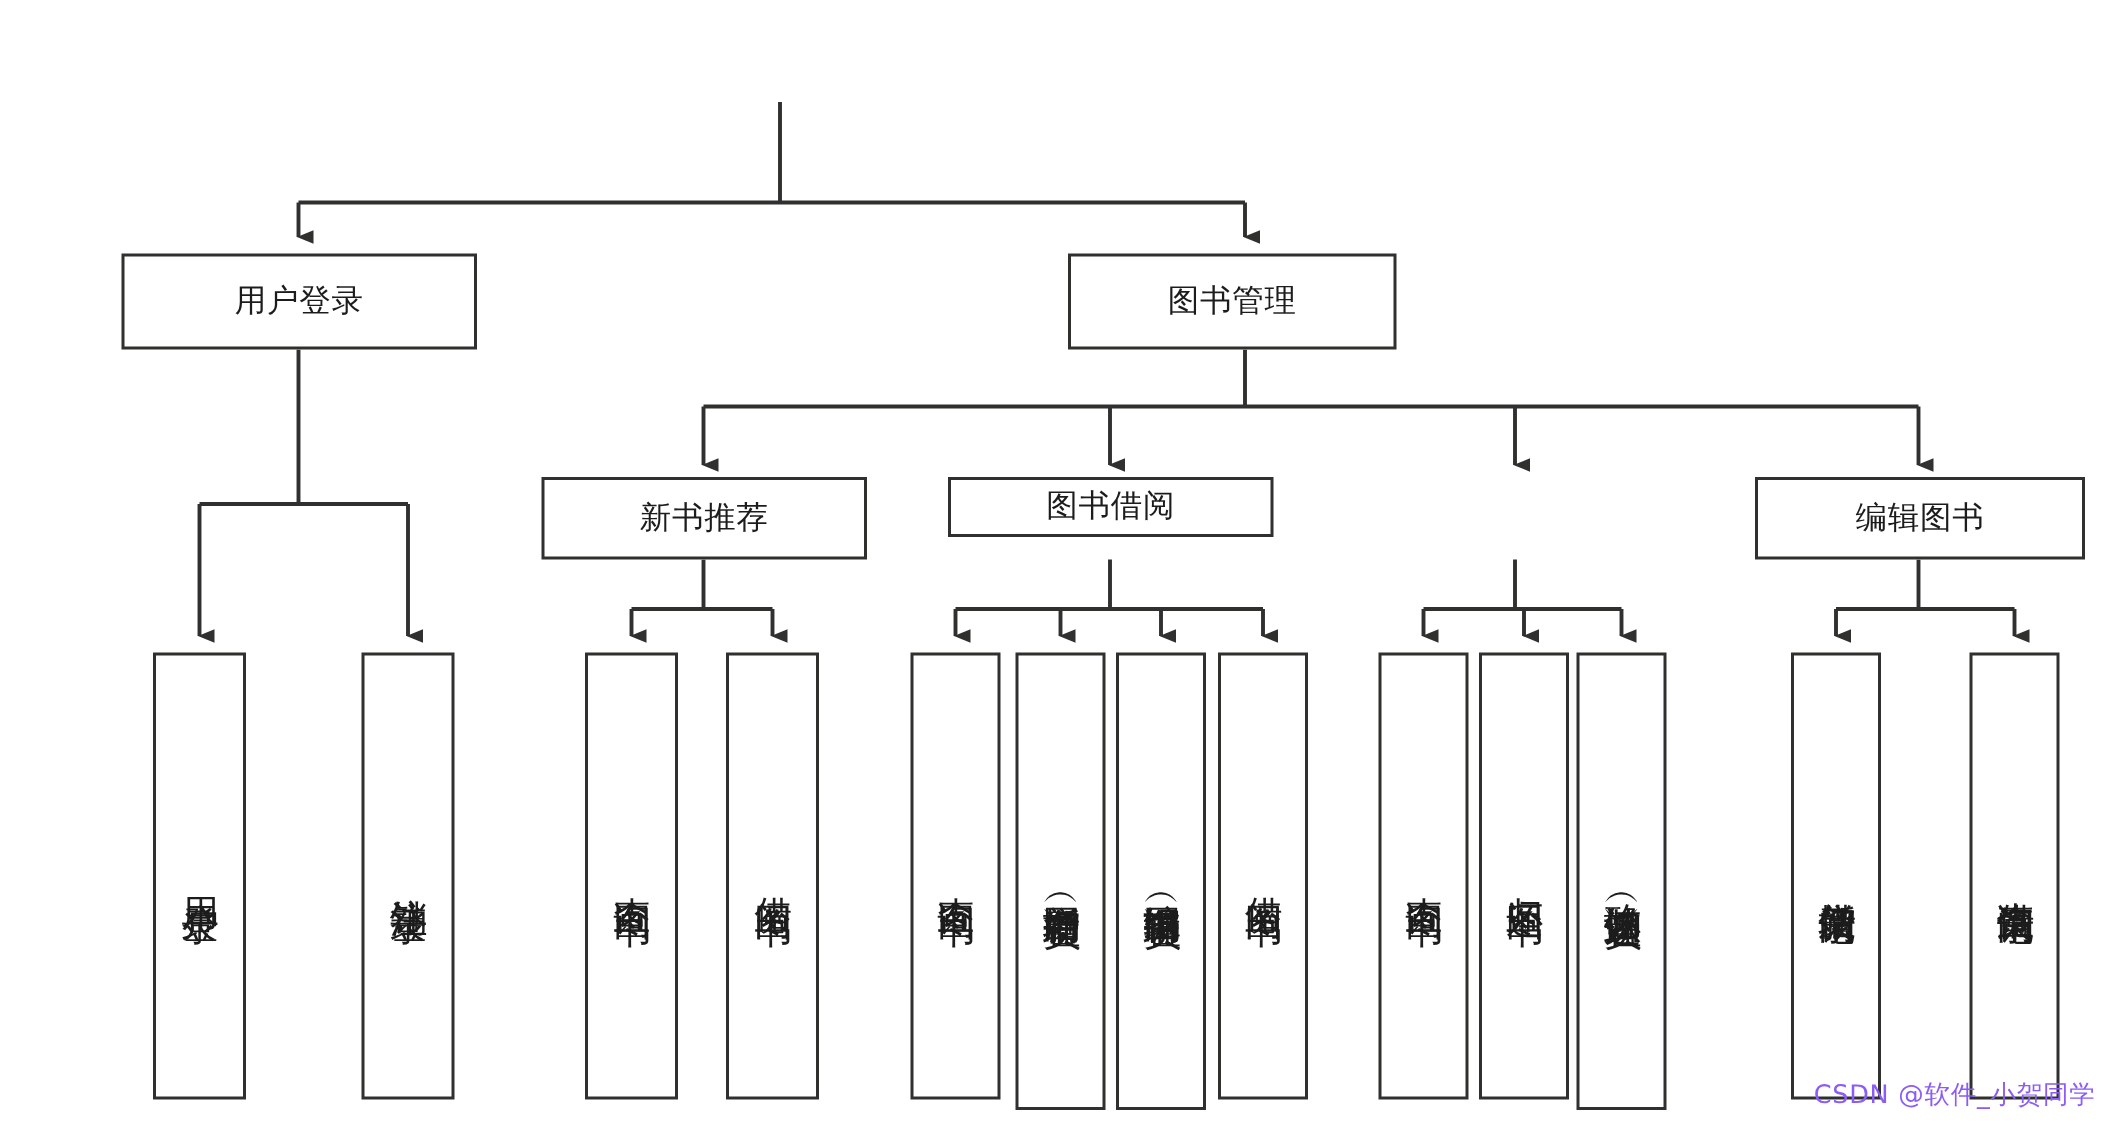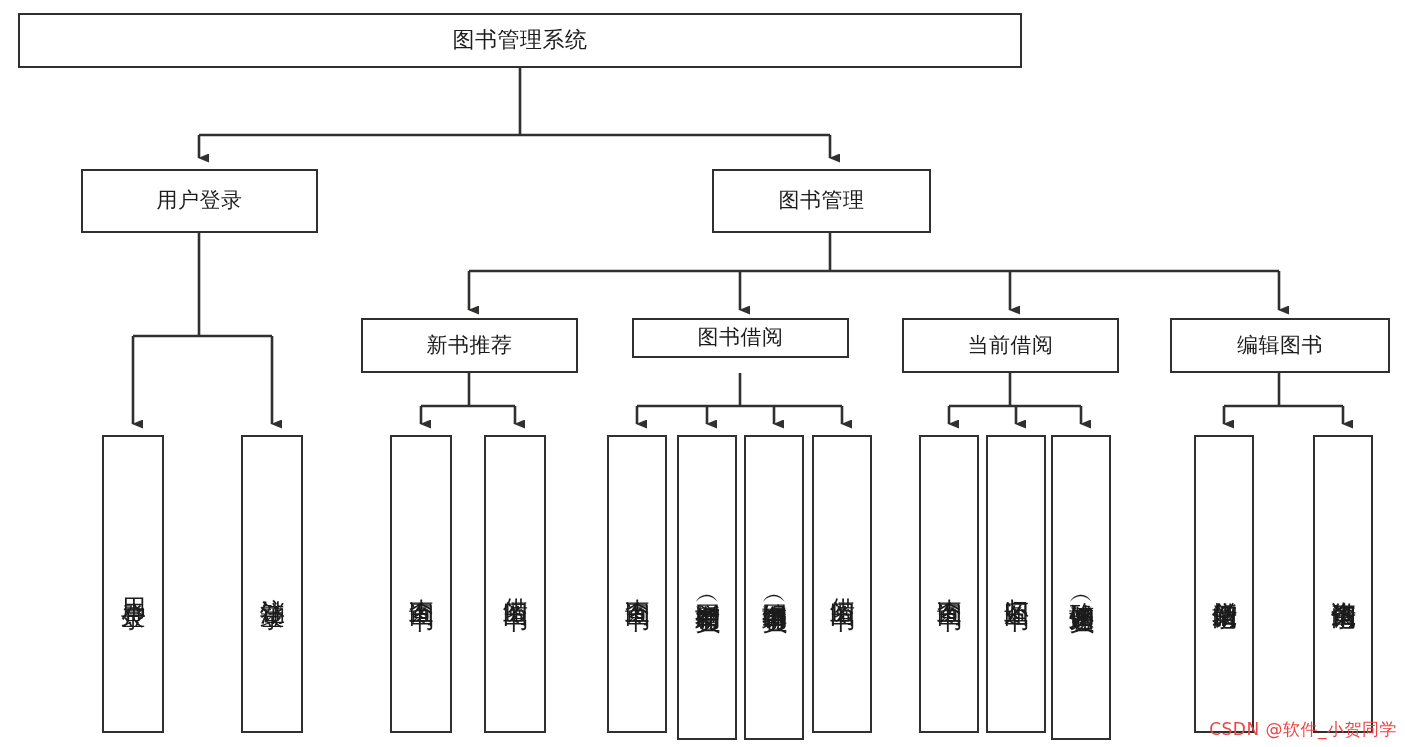--- a/index.html
+++ b/index.html
@@ -63,21 +63,21 @@
   .node-v.tight .node-label {
     font-size: 25px;
     line-height: 1.06;
     letter-spacing: 1px;
   }
   .watermark {
     position: absolute;
     right: 8px;
     bottom: 6px;
     font-size: 17px;
-    color: #ef4444;
+    color: #8b5cf6;
     letter-spacing: 0.5px;
     white-space: nowrap;
     user-select: none;
   }
 </style>
 </head>
 <body>
 
 <div id="diagram-root">
 
@@ -124,39 +124,33 @@
       <path d="M1016,406 L1016,424" marker-end="url(#arrow)"></path>
       <path d="M1081,406 L1081,424" marker-end="url(#arrow)"></path>
 
       <path d="M1279,373 L1279,406"></path>
       <path d="M1224,406 L1343,406"></path>
       <path d="M1224,406 L1224,424" marker-end="url(#arrow)"></path>
       <path d="M1343,406 L1343,424" marker-end="url(#arrow)"></path>
     </g>
   </svg>
 
-  <div class="node node-h node-root" style="left:18px; top:13px; width:1004px; height:55px;">
-    <span class="node-label">图书管理系统</span>
-  </div>
 
   <div class="node node-h" style="left:81px; top:169px; width:237px; height:64px;">
     <span class="node-label">用户登录</span>
   </div>
   <div class="node node-h" style="left:712px; top:169px; width:219px; height:64px;align-items:center;">
     <span class="node-label">图书管理</span>
   </div>
 
   <div class="node node-h" style="left:361px; top:318px; width:217px; height:55px;align-items:center;">
     <span class="node-label">新书推荐</span>
   </div>
   <div class="node node-h" style="left:632px; top:318px; width:217px; height:40px;">
     <span class="node-label">图书借阅</span>
-  </div>
-  <div class="node node-h" style="left:902px; top:318px; width:217px; height:55px;">
-    <span class="node-label">当前借阅</span>
   </div>
   <div class="node node-h" style="left:1170px; top:318px; width:220px; height:55px;">
     <span class="node-label">编辑图书</span>
   </div>
 
   <div class="node node-v" style="left:102px; top:435px; width:62px; height:298px;">
     <span class="node-label">用户登录</span>
   </div>
   <div class="node node-v" style="left:241px; top:435px; width:62px; height:298px;">
     <span class="node-label">注销登录</span>

